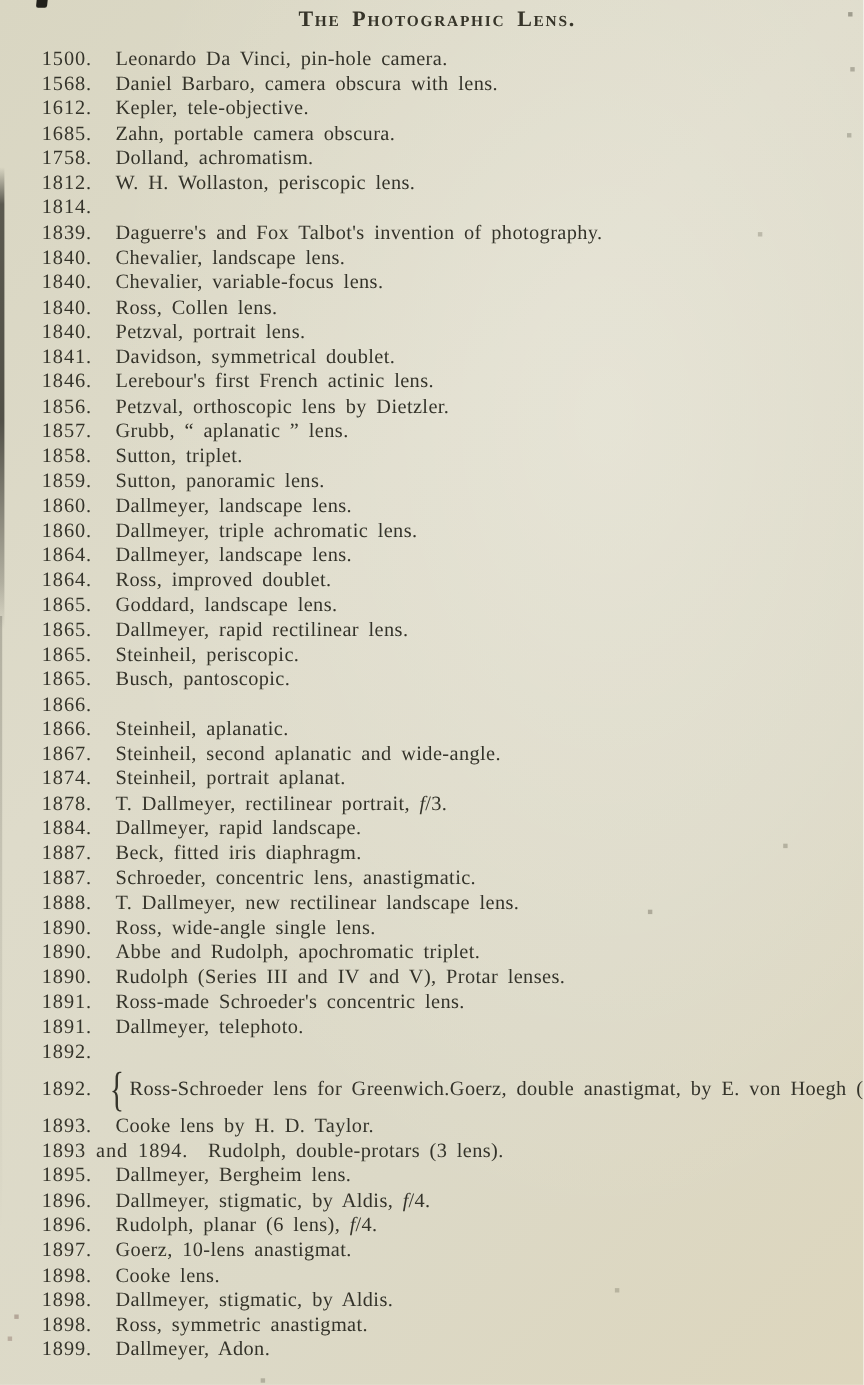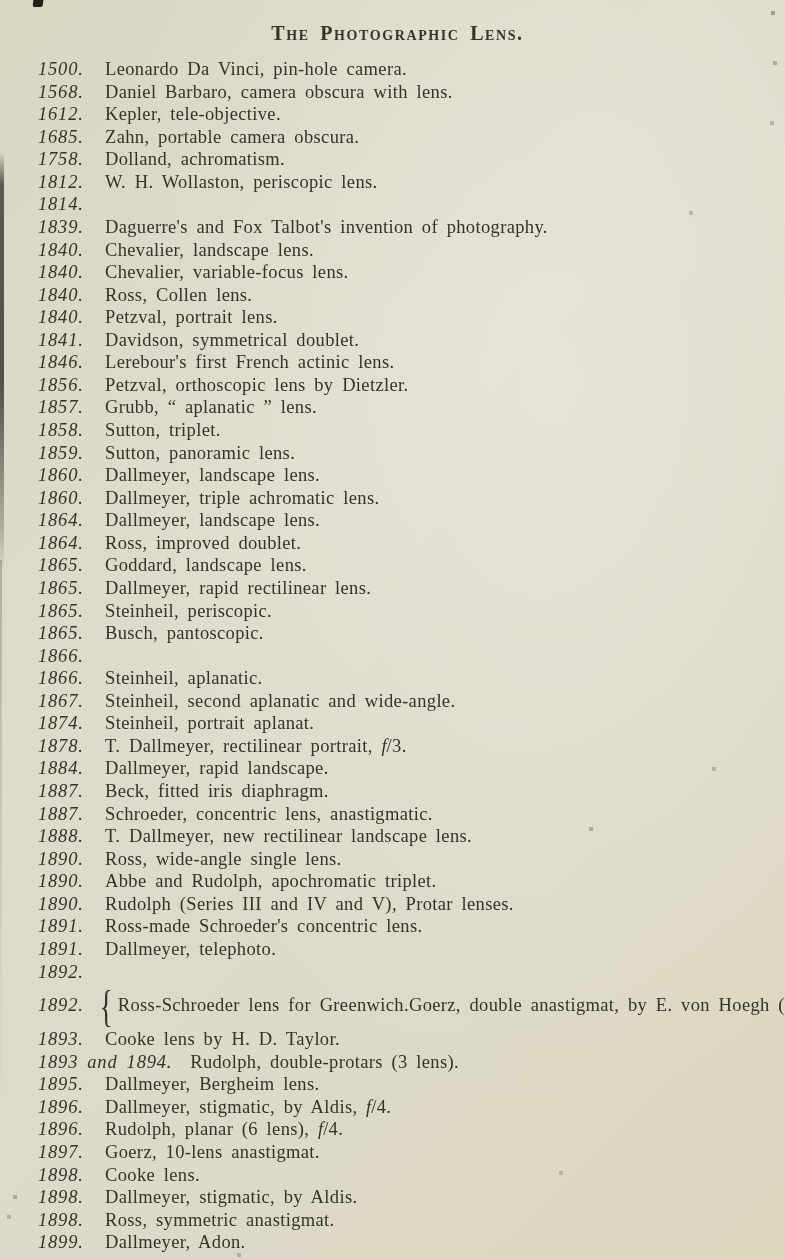--- a/index.html
+++ b/index.html
@@ -17,21 +17,21 @@
     
     background:
       radial-gradient(ellipse at 70% 30%, rgba(255,255,250,0.25), rgba(255,255,250,0) 60%),
       linear-gradient(135deg, #d9d6c2 0%, #dedbca 38%, #dcd9c7 70%, #ddd6bd 100%);
   }
 
   .page {
     position: relative;
     width: 100%;
     height: 100%;
-    padding: 20px 28px 0 38px;
+    padding: 5px 28px 0 38px;
   }
 
   .page-title {
     font-size: 20px;
     line-height: 26px;
     font-weight: 700;
     font-variant: small-caps;
     letter-spacing: 1.6px;
     word-spacing: 4px;
     text-align: center;
@@ -50,21 +50,20 @@
     display: flex;
     align-items: baseline;
     line-height: 22.57px;
     white-space: nowrap;
   }
 
   .row .date {
     flex: 0 0 auto;
     min-width: 67px;
     letter-spacing: 0.8px;
-    font-style: italic;
   }
 
   .row .desc { flex: 0 1 auto; }
 
   .row.wide-date .date { padding-right: 18px; }
 
   .row.braced {
     align-items: center;
     height: 45.14px;
   }

